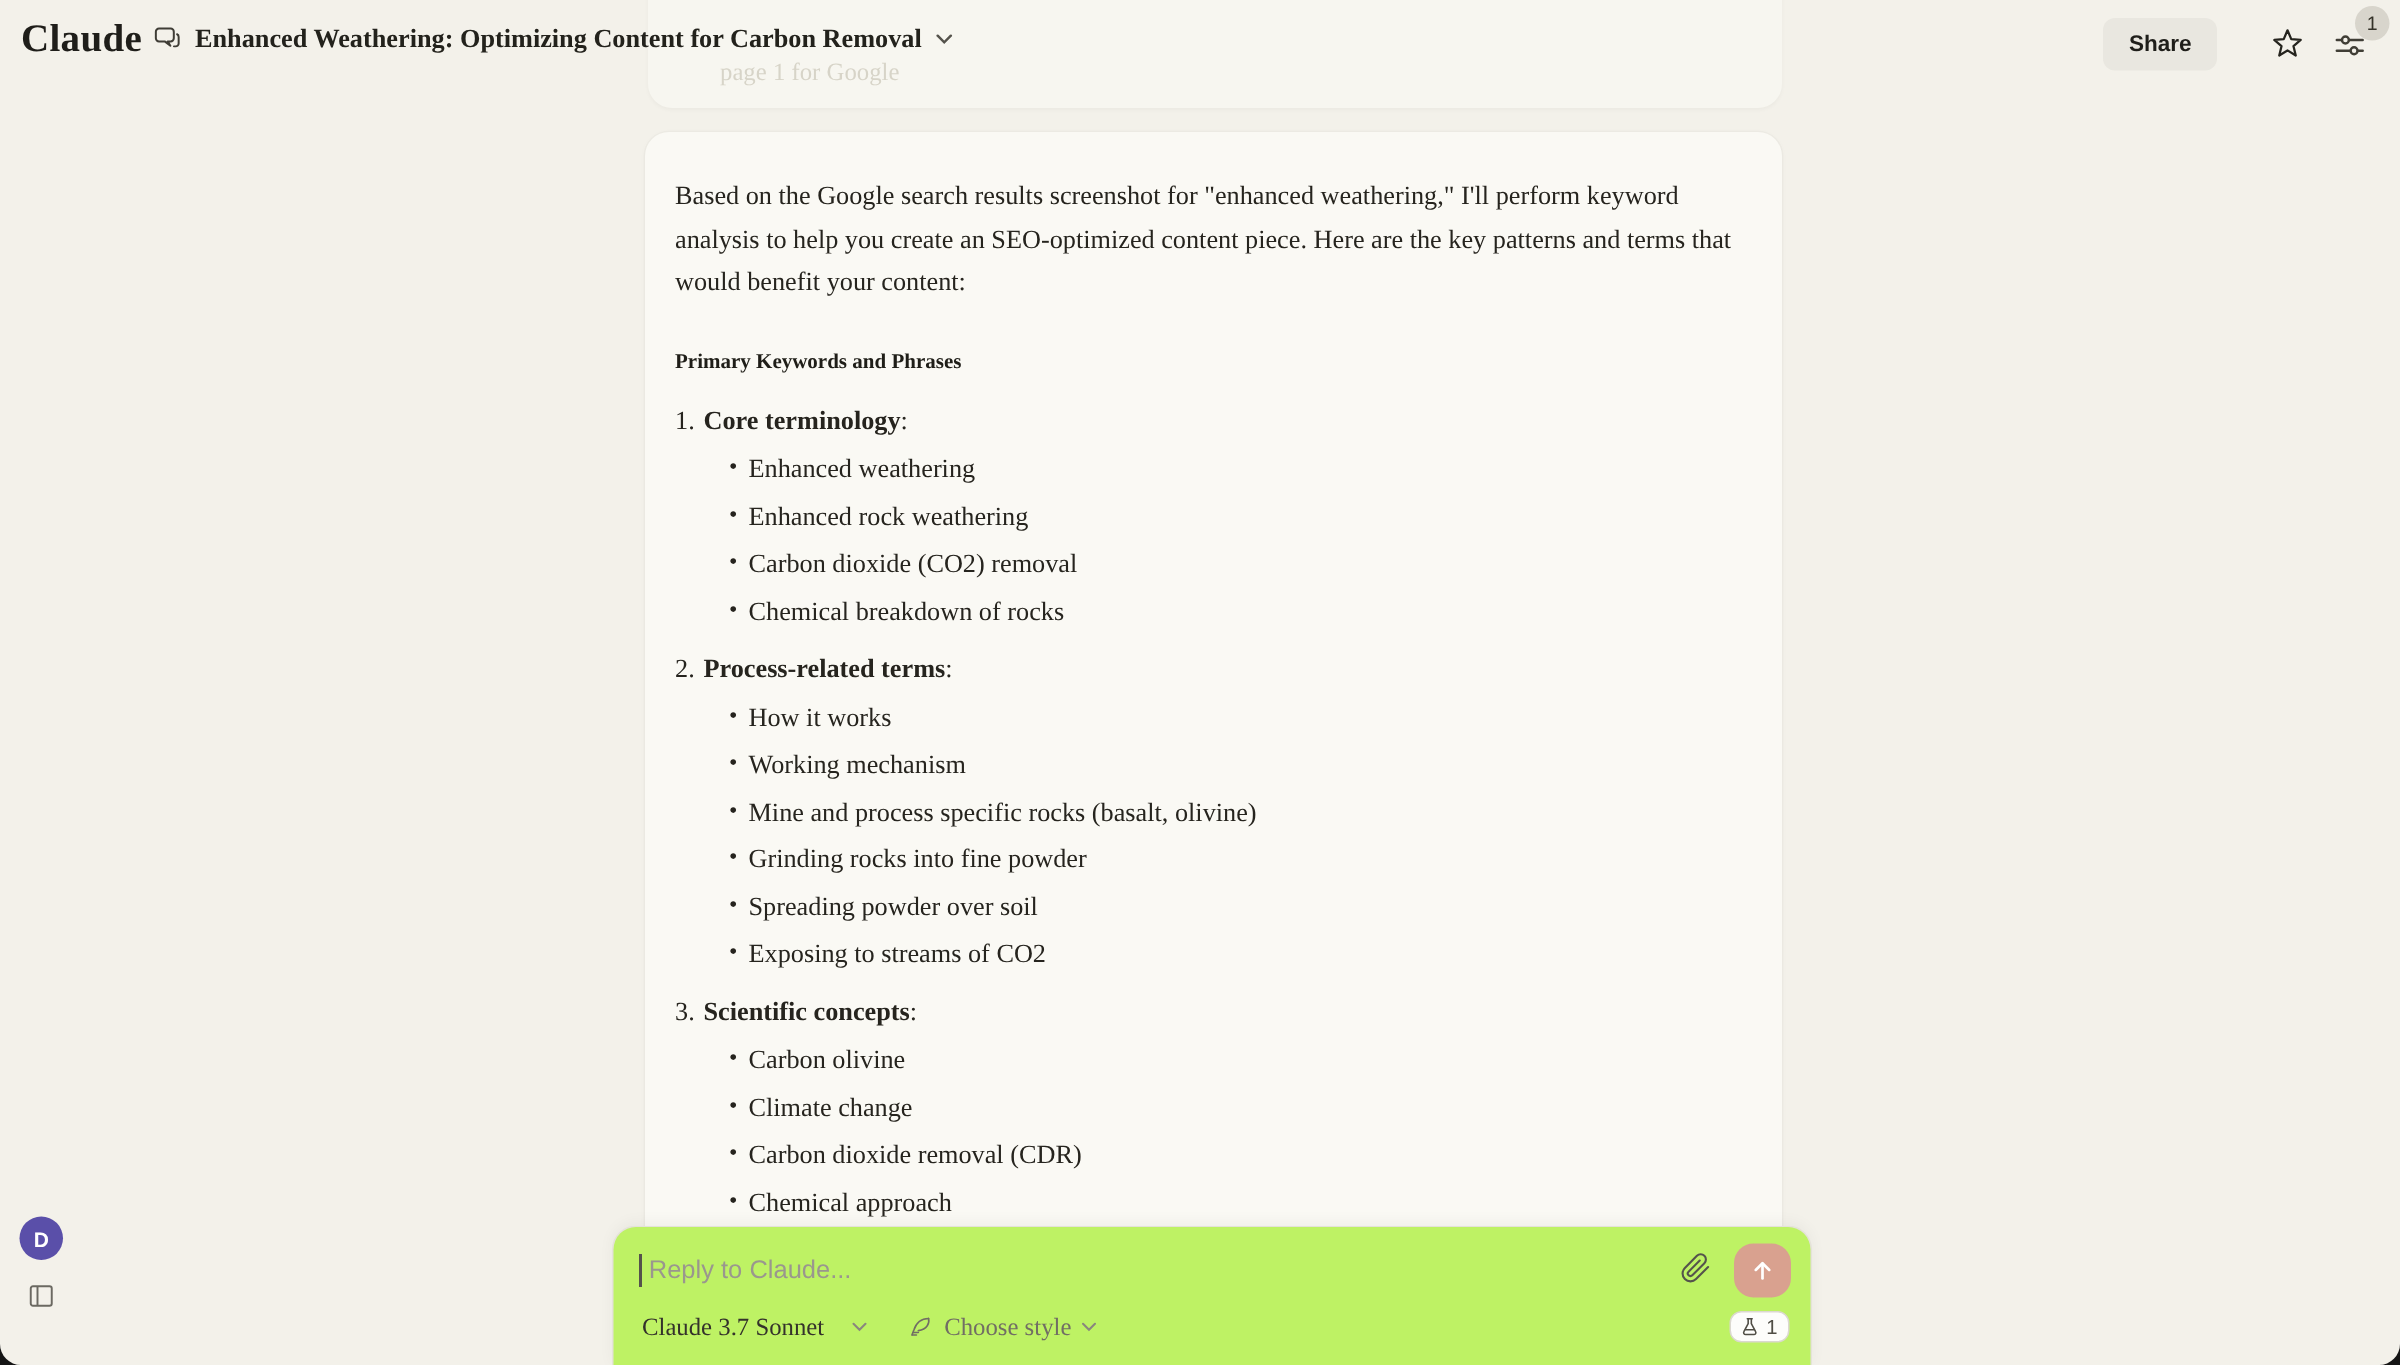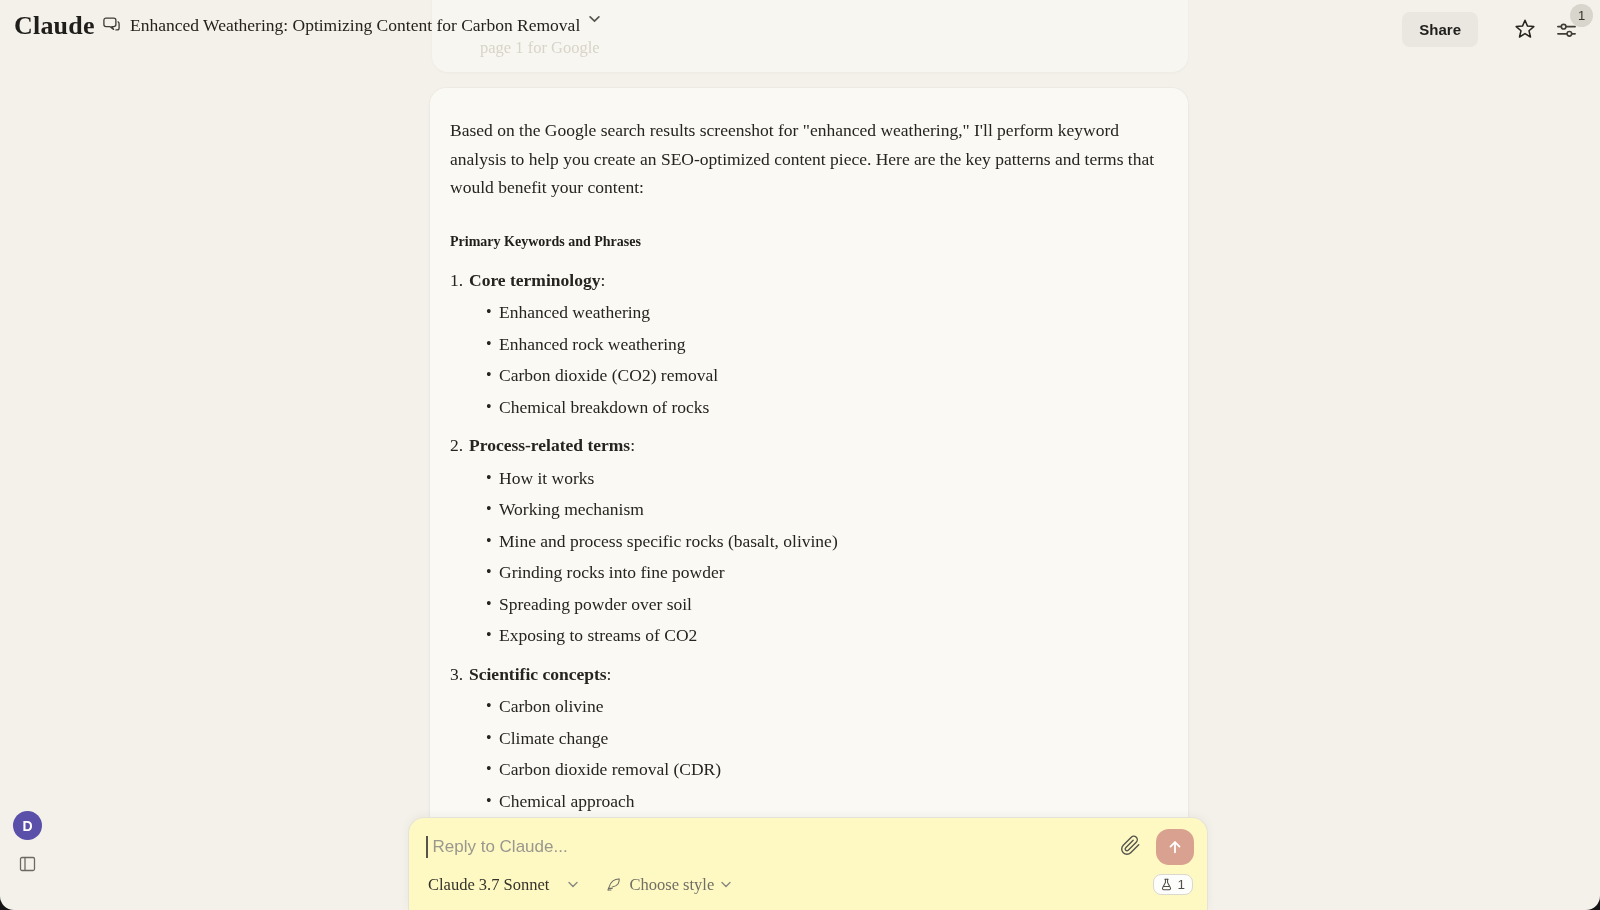--- a/index.html
+++ b/index.html
@@ -14,21 +14,21 @@
   }
 
   
   .header { position:absolute; top:0; left:0; right:0; height:58px; z-index:30; }
   .logo {
     position:absolute; left:14px; top:11px;
     font-size:26px; font-weight:700; letter-spacing:.2px; color:#1F1E1A; cursor:pointer;
   }
   .title-menu {
     position:absolute; left:102px; top:15px;
-    display:flex; align-items:flex-start; gap:9px; cursor:pointer;
+    display:flex; align-items:center; gap:9px; cursor:pointer;font-weight:bold;
   }
   .title-menu .title-text { font-size:17.5px; color:#23221C; white-space:nowrap; }
   .icon { display:inline-flex; align-items:center; justify-content:center; }
 
   .share-btn {
     position:absolute; right:122px; top:12px; height:35px; padding:0 17px;
     background:#E9E7E0; border:none; border-radius:8px;
     font-family:"Liberation Sans","DejaVu Sans",sans-serif; font-weight:700; font-size:15px;
     color:#1F1E1A; display:flex; align-items:center; cursor:pointer;
   }
@@ -64,21 +64,21 @@
   .olitem { display:flex; margin:10px 0 4px; }
   .olnum { width:19px; flex:0 0 19px; }
   .oltitle b { font-weight:700; }
   .ulist { margin:0 0 4px; }
   .ulitem { display:flex; margin:3px 0; }
   .dot { flex:0 0 13px; margin-left:36px; font-size:16px; }
 
   
   .composer {
     position:absolute; left:408px; top:817px; width:800px; height:94px;
-    background:#fef9c3; border:1px solid #E5E2DA; border-bottom:none;
+    background:#bef264; border:1px solid #E5E2DA; border-bottom:none;
     border-radius:16px 16px 0 0;
     box-shadow:0 -2px 10px rgba(0,0,0,0.045);
     z-index:20;
   }
   .composer-row1 { display:flex; align-items:center; padding:11px 13px 0 17px; }
   .caret { width:1.5px; height:22px; background:#55534C; margin-right:3px; }
   .reply-input {
     flex:1; border:none; outline:none; background:transparent;
     font-family:"Liberation Sans","DejaVu Sans",sans-serif; font-size:17px; color:#35332C;
   }

